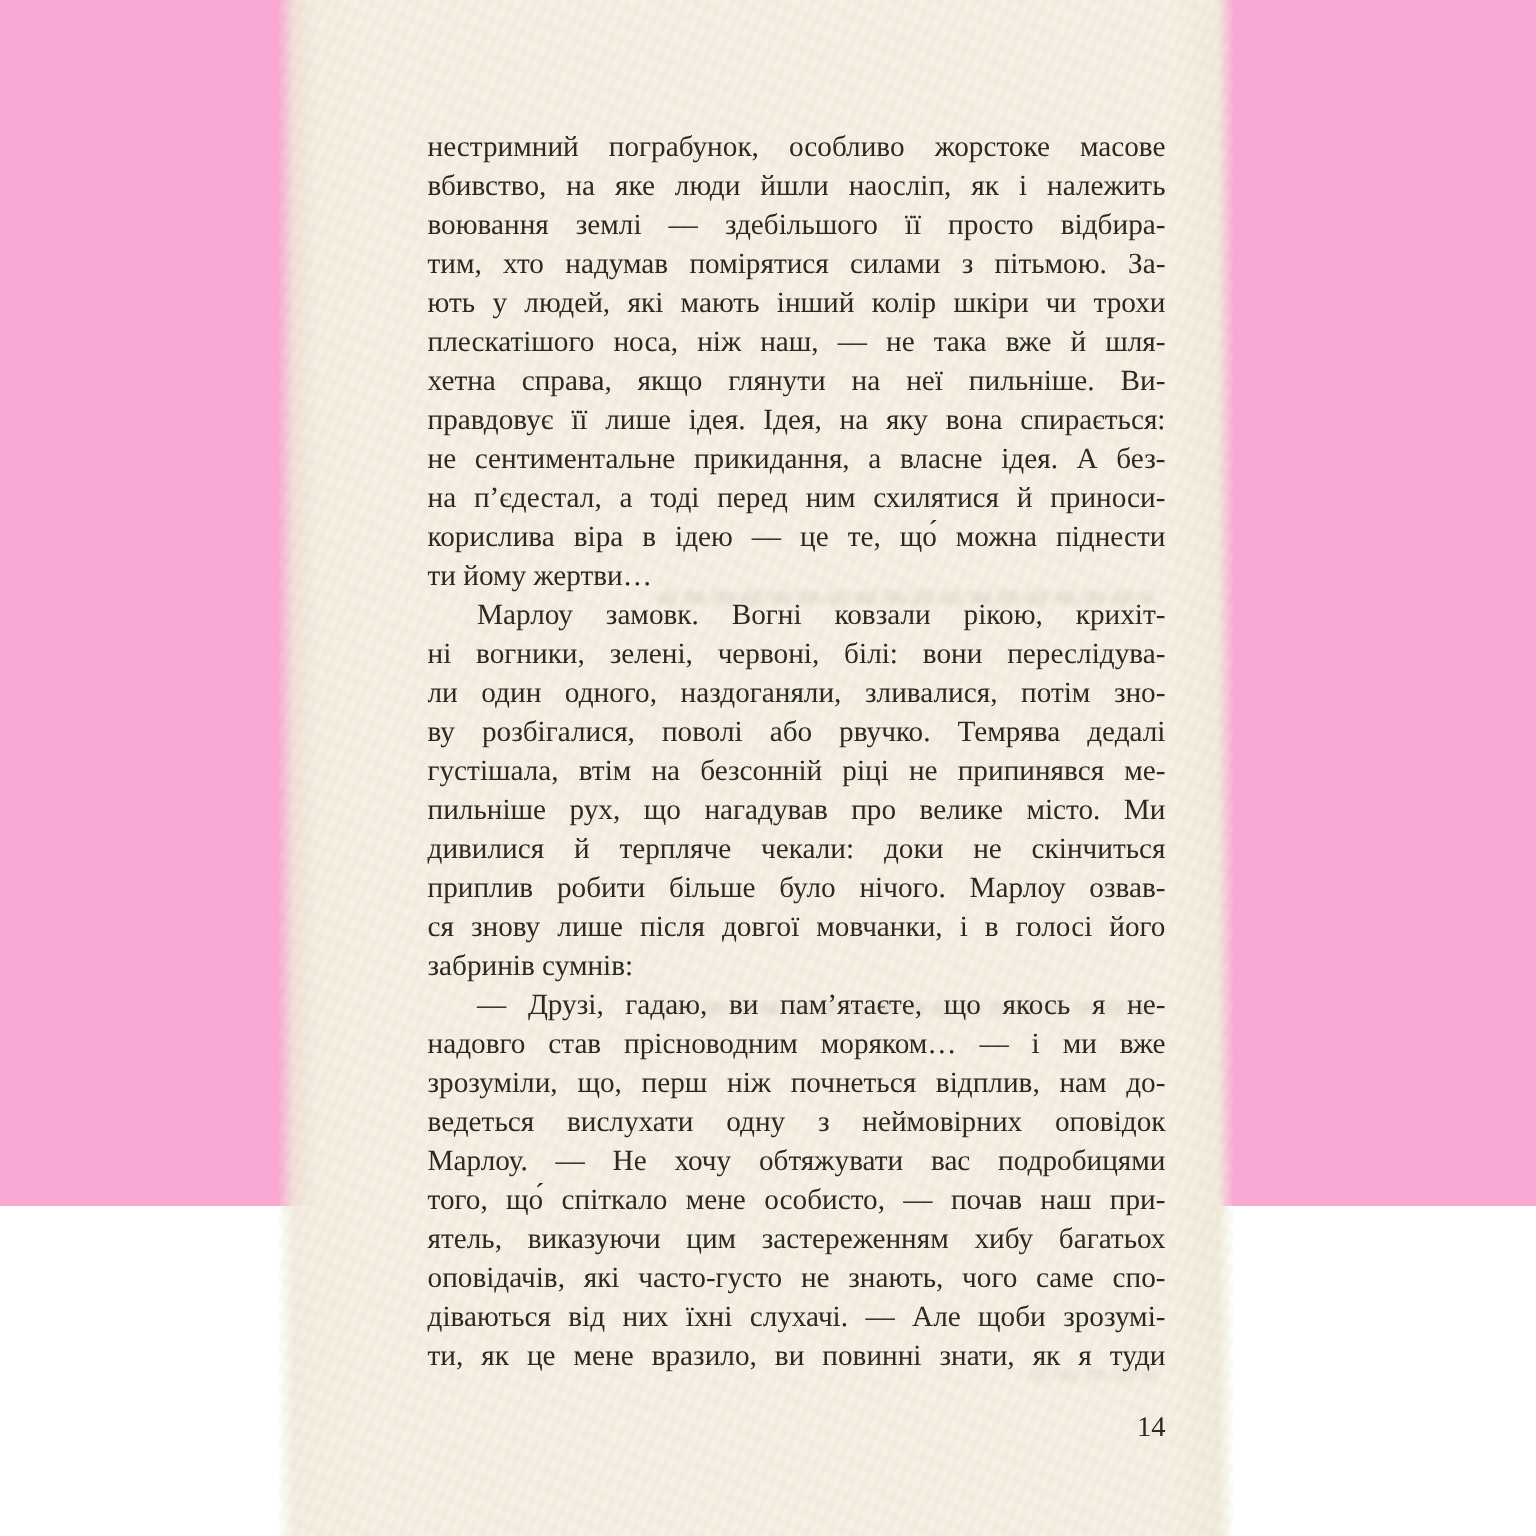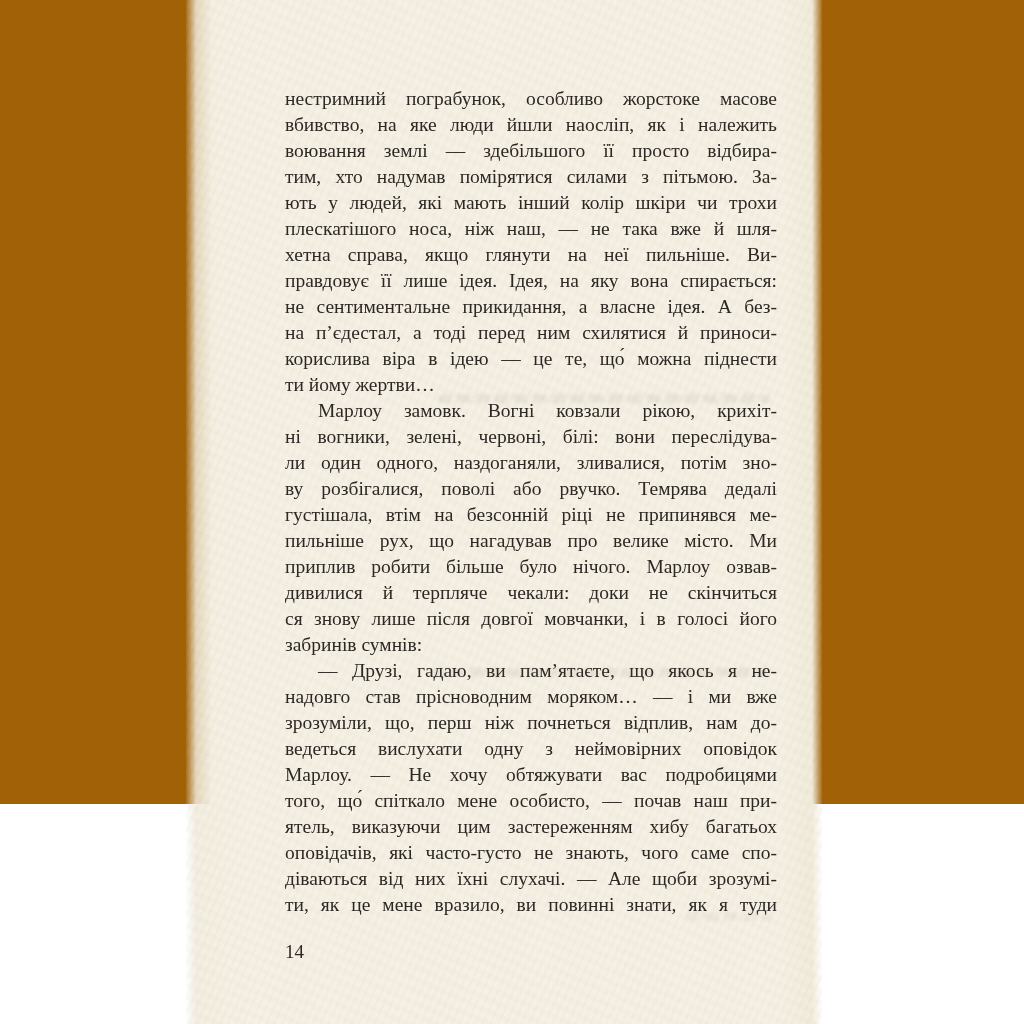--- a/index.html
+++ b/index.html
@@ -7,21 +7,21 @@
     padding: 0;
     width: 1024px;
     height: 1024px;
     background: #ffffff;
     overflow: hidden;
   }
   .stage {
     position: relative;
     width: 1024px;
     height: 804px;
-    background: #a16207;
+    background: #f9a8d4;
   }
   
   .page {
     position: absolute;
     left: 186px;
     top: 0;
     width: 636px;
     height: 1024px;
     background:
       linear-gradient(to right,
@@ -69,21 +69,21 @@
     text-align-last: justify;
   }
   .line.indent {
     text-indent: 33px;
   }
   .page-number {
     position: absolute;
     left: 99px;
     top: 941px;
     width: 492px;
-    text-align: left;
+    text-align: right;
     font-family: "Liberation Serif", "DejaVu Serif", serif;
     font-size: 19px;
     color: #2d2824;
     z-index: 2;
   }
   
   .ghost {
     position: absolute;
     height: 9px;
     border-radius: 4px;
@@ -117,22 +117,22 @@
       <div class="line fill">не сентиментальне прикидання, а власне ідея. А без-</div>
       <div class="line fill">на п’єдестал, а тоді перед ним схилятися й приноси-</div>
       <div class="line fill">корислива віра в ідею — це те, що́ можна піднести</div>
       <div class="line">ти йому жертви…</div>
       <div class="line fill indent">Марлоу замовк. Вогні ковзали рікою, крихіт-</div>
       <div class="line fill">ні вогники, зелені, червоні, білі: вони переслідува-</div>
       <div class="line fill">ли один одного, наздоганяли, зливалися, потім зно-</div>
       <div class="line fill">ву розбігалися, поволі або рвучко. Темрява дедалі</div>
       <div class="line fill">густішала, втім на безсонній ріці не припинявся ме-</div>
       <div class="line fill">пильніше рух, що нагадував про велике місто. Ми</div>
+      <div class="line fill">дивилися й терпляче чекали: доки не скінчиться</div>
       <div class="line fill">приплив робити більше було нічого. Марлоу озвав-</div>
-      <div class="line fill">дивилися й терпляче чекали: доки не скінчиться</div>
       <div class="line fill">ся знову лише після довгої мовчанки, і в голосі його</div>
       <div class="line">забринів сумнів:</div>
       <div class="line fill indent">— Друзі, гадаю, ви пам’ятаєте, що якось я не-</div>
       <div class="line fill">надовго став прісноводним моряком… — і ми вже</div>
       <div class="line fill">зрозуміли, що, перш ніж почнеться відплив, нам до-</div>
       <div class="line fill">ведеться вислухати одну з неймовірних оповідок</div>
       <div class="line fill">Марлоу. — Не хочу обтяжувати вас подробицями</div>
       <div class="line fill">того, що́ спіткало мене особисто, — почав наш при-</div>
       <div class="line fill">ятель, виказуючи цим застереженням хибу багатьох</div>
       <div class="line fill">оповідачів, які часто-густо не знають, чого саме спо-</div>

